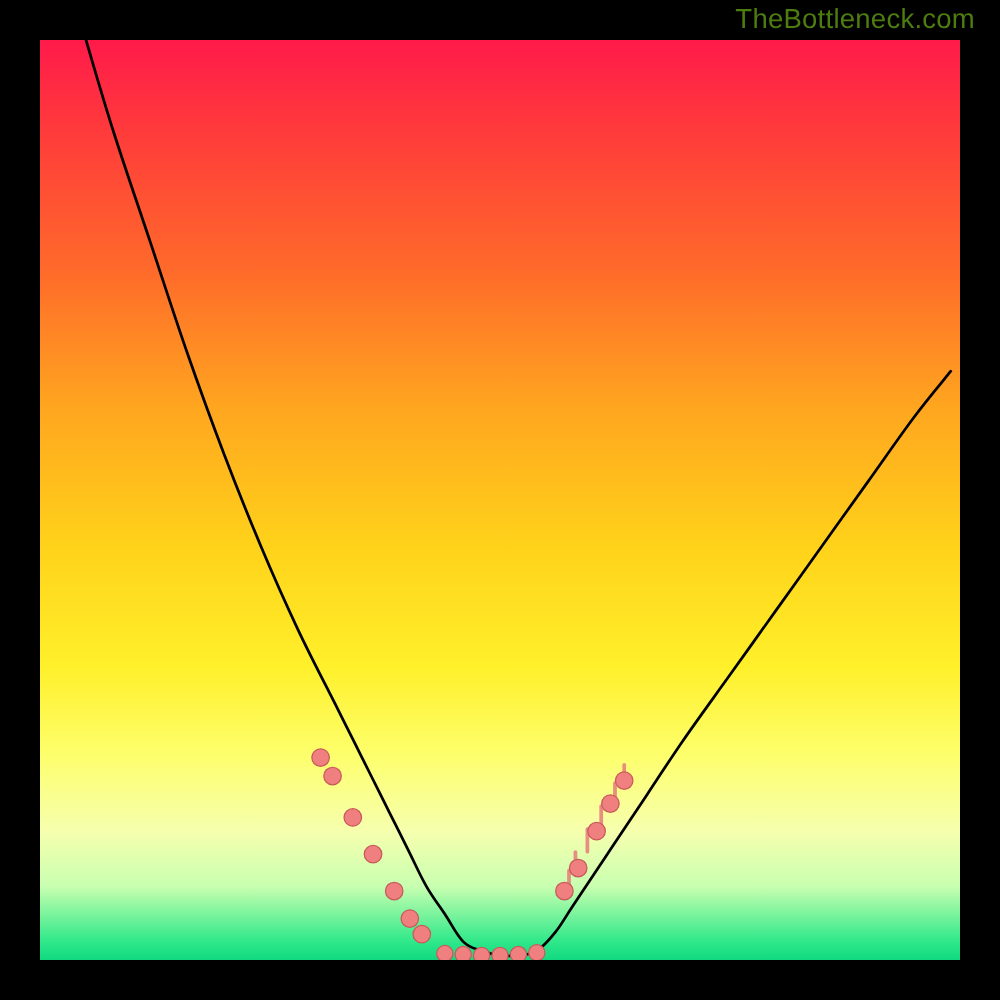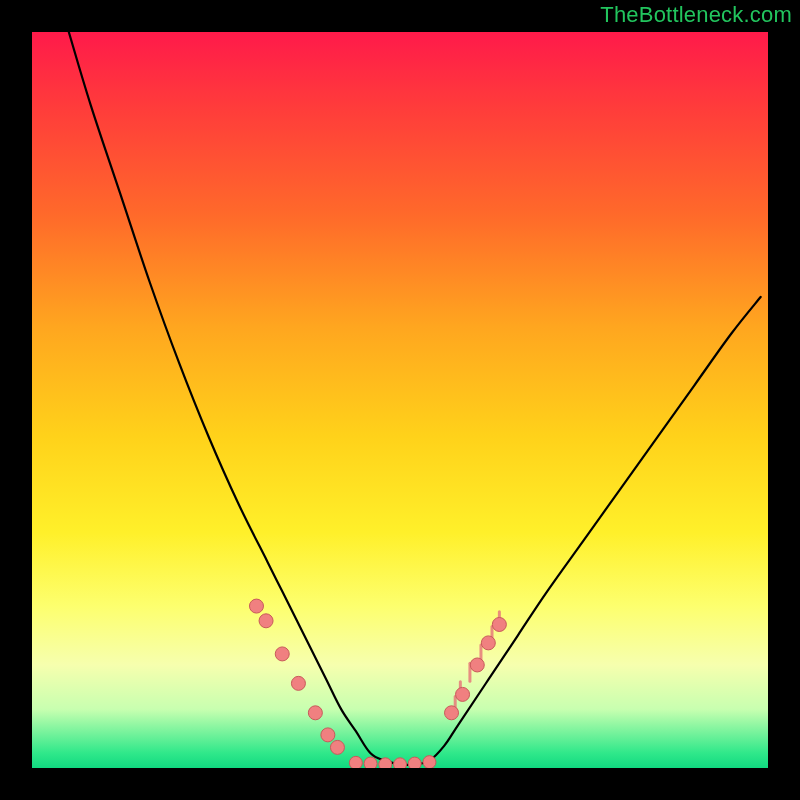--- a/index.html
+++ b/index.html
@@ -37,22 +37,22 @@
       #fff02a 68%,
       #fdff6e 78%,
       #f6ffae 86%,
       #c8ffb0 92%,
       #2fe88a 98%,
       #11d980 100%);
   }
   .watermark {
     position: absolute;
     top: 2px;
-    right: 8px;
-    color: #22c55e;
+    right: 20px;
+    color: #4d7c0f;
     font-size: 22px;
     font-weight: 400;
     letter-spacing: 0.2px;
     user-select: none;
   }
   svg.curve {
     position: absolute;
     inset: 0;
   }
 </style>

